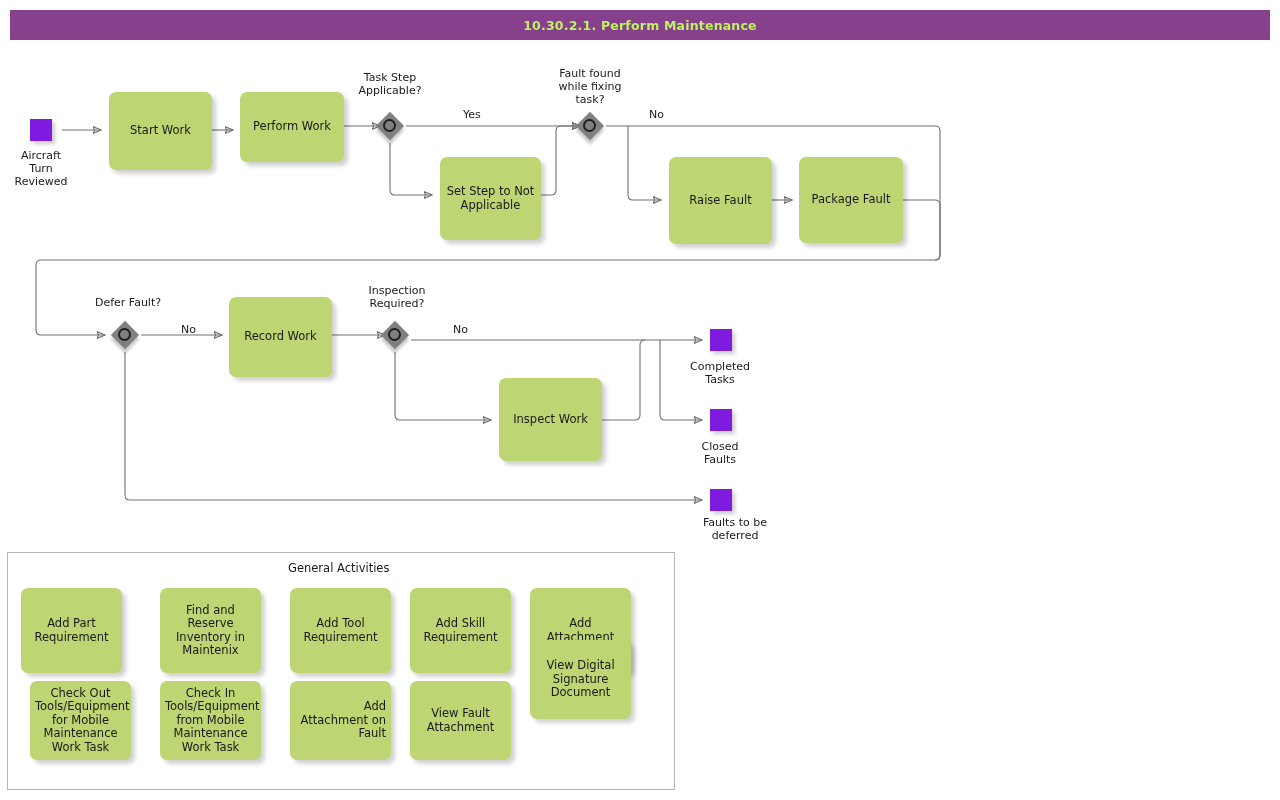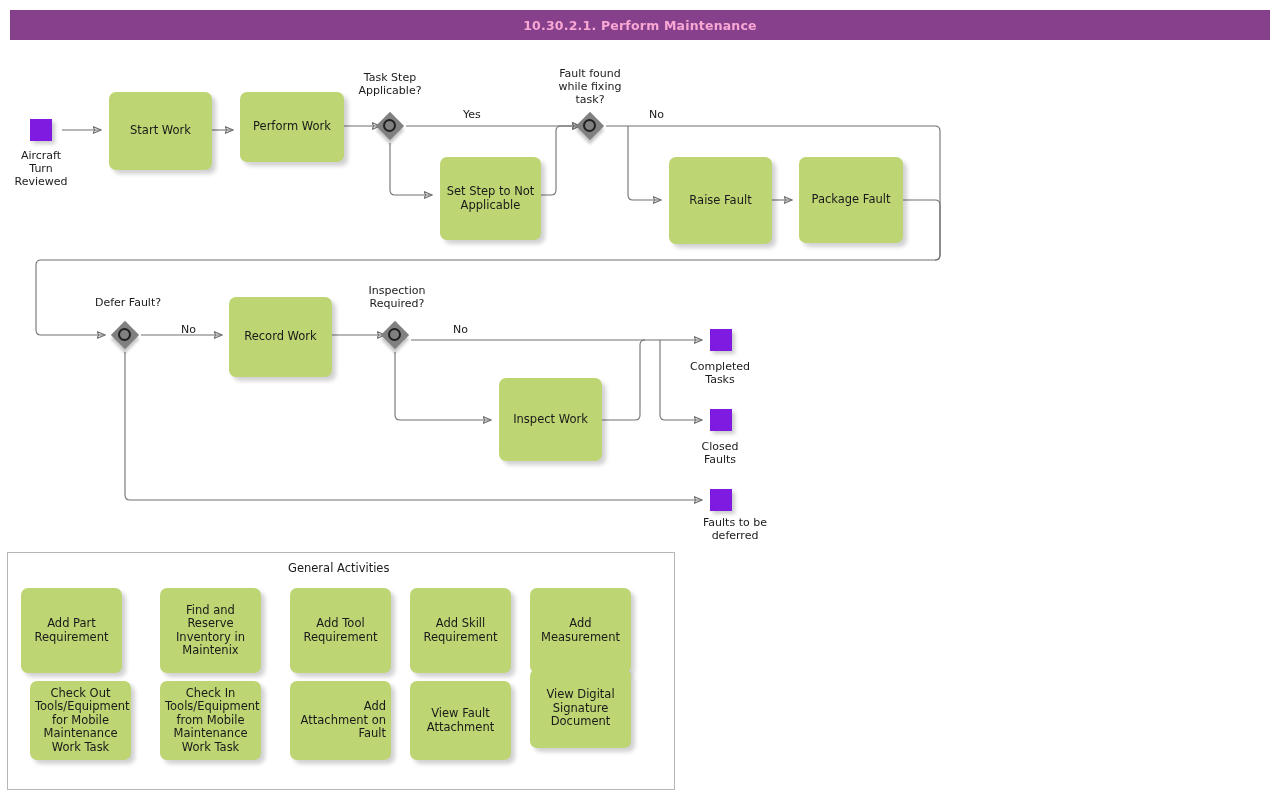--- a/index.html
+++ b/index.html
@@ -7,21 +7,21 @@
   body{
     width:1280px;height:800px;background:#ffffff;
     font-family:"DejaVu Sans","Liberation Sans",sans-serif;
     overflow:hidden;position:relative;
   }
   #canvas{position:absolute;left:0;top:0;width:1280px;height:800px;}
 
   
   .titlebar{
     position:absolute;left:10px;top:10px;width:1260px;height:30px;
-    background:#87408c;color:#f9a8d4;
+    background:#87408c;color:#bef264;
     display:flex;align-items:center;justify-content:center;
     font-size:12.5px;font-weight:bold;letter-spacing:.2px;
   }
 
   
   .task{
     position:absolute;background:#bdd572;border-radius:7px;
     box-shadow:4px 4px 4px rgba(0,0,0,.18);
     display:flex;align-items:center;justify-content:center;text-align:center;
     color:#1a1a1a;font-size:11.5px;line-height:13.5px;
@@ -217,32 +217,32 @@
   <div class="task" style="left:160px;top:588px;width:101px;height:85px;">
     <span>Find and Reserve Inventory in Maintenix</span>
   </div>
   <div class="task" style="left:290px;top:588px;width:101px;height:85px;">
     <span>Add Tool Requirement</span>
   </div>
   <div class="task" style="left:410px;top:588px;width:101px;height:85px;">
     <span>Add Skill Requirement</span>
   </div>
   <div class="task" style="left:530px;top:588px;width:101px;height:85px;">
-    <span>Add Measurement</span>
+    <span>Add Attachment</span>
   </div>
 
   <div class="task" style="left:30px;top:681px;width:101px;height:79px;">
     <span>Check Out Tools/Equipment for Mobile Maintenance Work Task</span>
   </div>
   <div class="task" style="left:160px;top:681px;width:101px;height:79px;">
     <span>Check In Tools/Equipment from Mobile Maintenance Work Task</span>
   </div>
   <div class="task" style="left:290px;top:681px;width:101px;height:79px;text-align:right;">
     <span>Add Attachment on Fault</span>
   </div>
   <div class="task" style="left:410px;top:681px;width:101px;height:79px;">
     <span>View Fault Attachment</span>
   </div>
-  <div class="task" style="left:530px;top:669px;width:101px;height:79px;">
+  <div class="task" style="left:530px;top:640px;width:101px;height:79px;">
     <span>View Digital Signature Document</span>
   </div>
 
 </div>
 
 </body></html>

